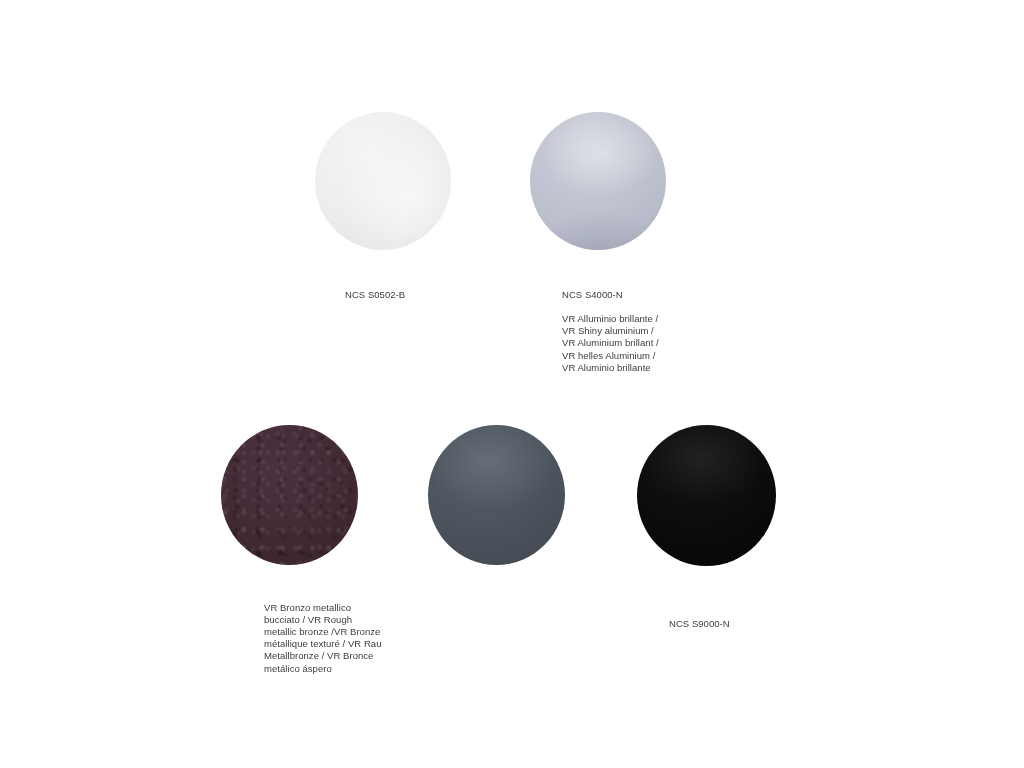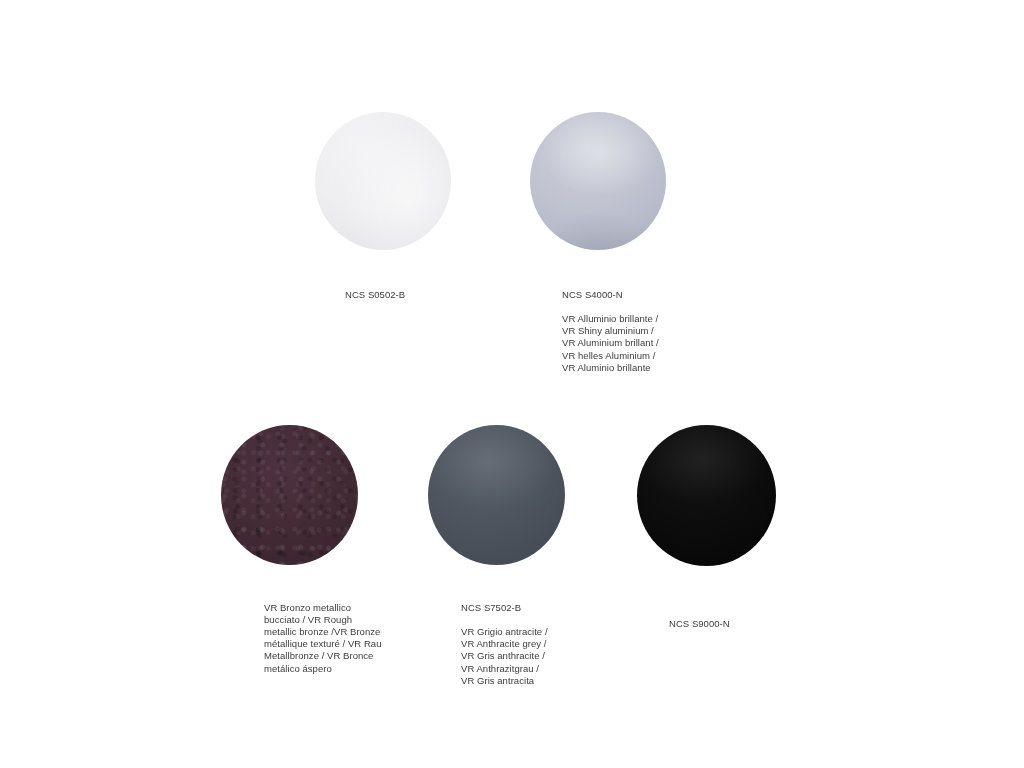--- a/index.html
+++ b/index.html
@@ -151,28 +151,20 @@
 bucciato / VR Rough
 metallic bronze /VR Bronze
 métallique texturé / VR Rau
 Metallbronze / VR Bronce
 metálico áspero</span>
   </div>
 
   <div class="swatch-group" style="left:428px; top:425px;">
     <div class="swatch-disc disc-anthracite" style="left:0; top:0; width:137px; height:140px;"></div>
   </div>
-  <div class="caption" style="left:461px; top:590px; width:160px;">
-    <span class="code">NCS S7502-B</span>
-    <span class="names">VR Grigio antracite /
-VR Anthracite grey /
-VR Gris anthracite /
-VR Anthrazitgrau /
-VR Gris antracita</span>
-  </div>
 
   <div class="swatch-group" style="left:637px; top:425px;">
     <div class="swatch-disc disc-black" style="left:0; top:0; width:139px; height:141px;"></div>
   </div>
   <div class="caption" style="left:669px; top:606px; width:160px;">
     <span class="code">NCS S9000-N</span>
   </div>
 
 </div>
 

